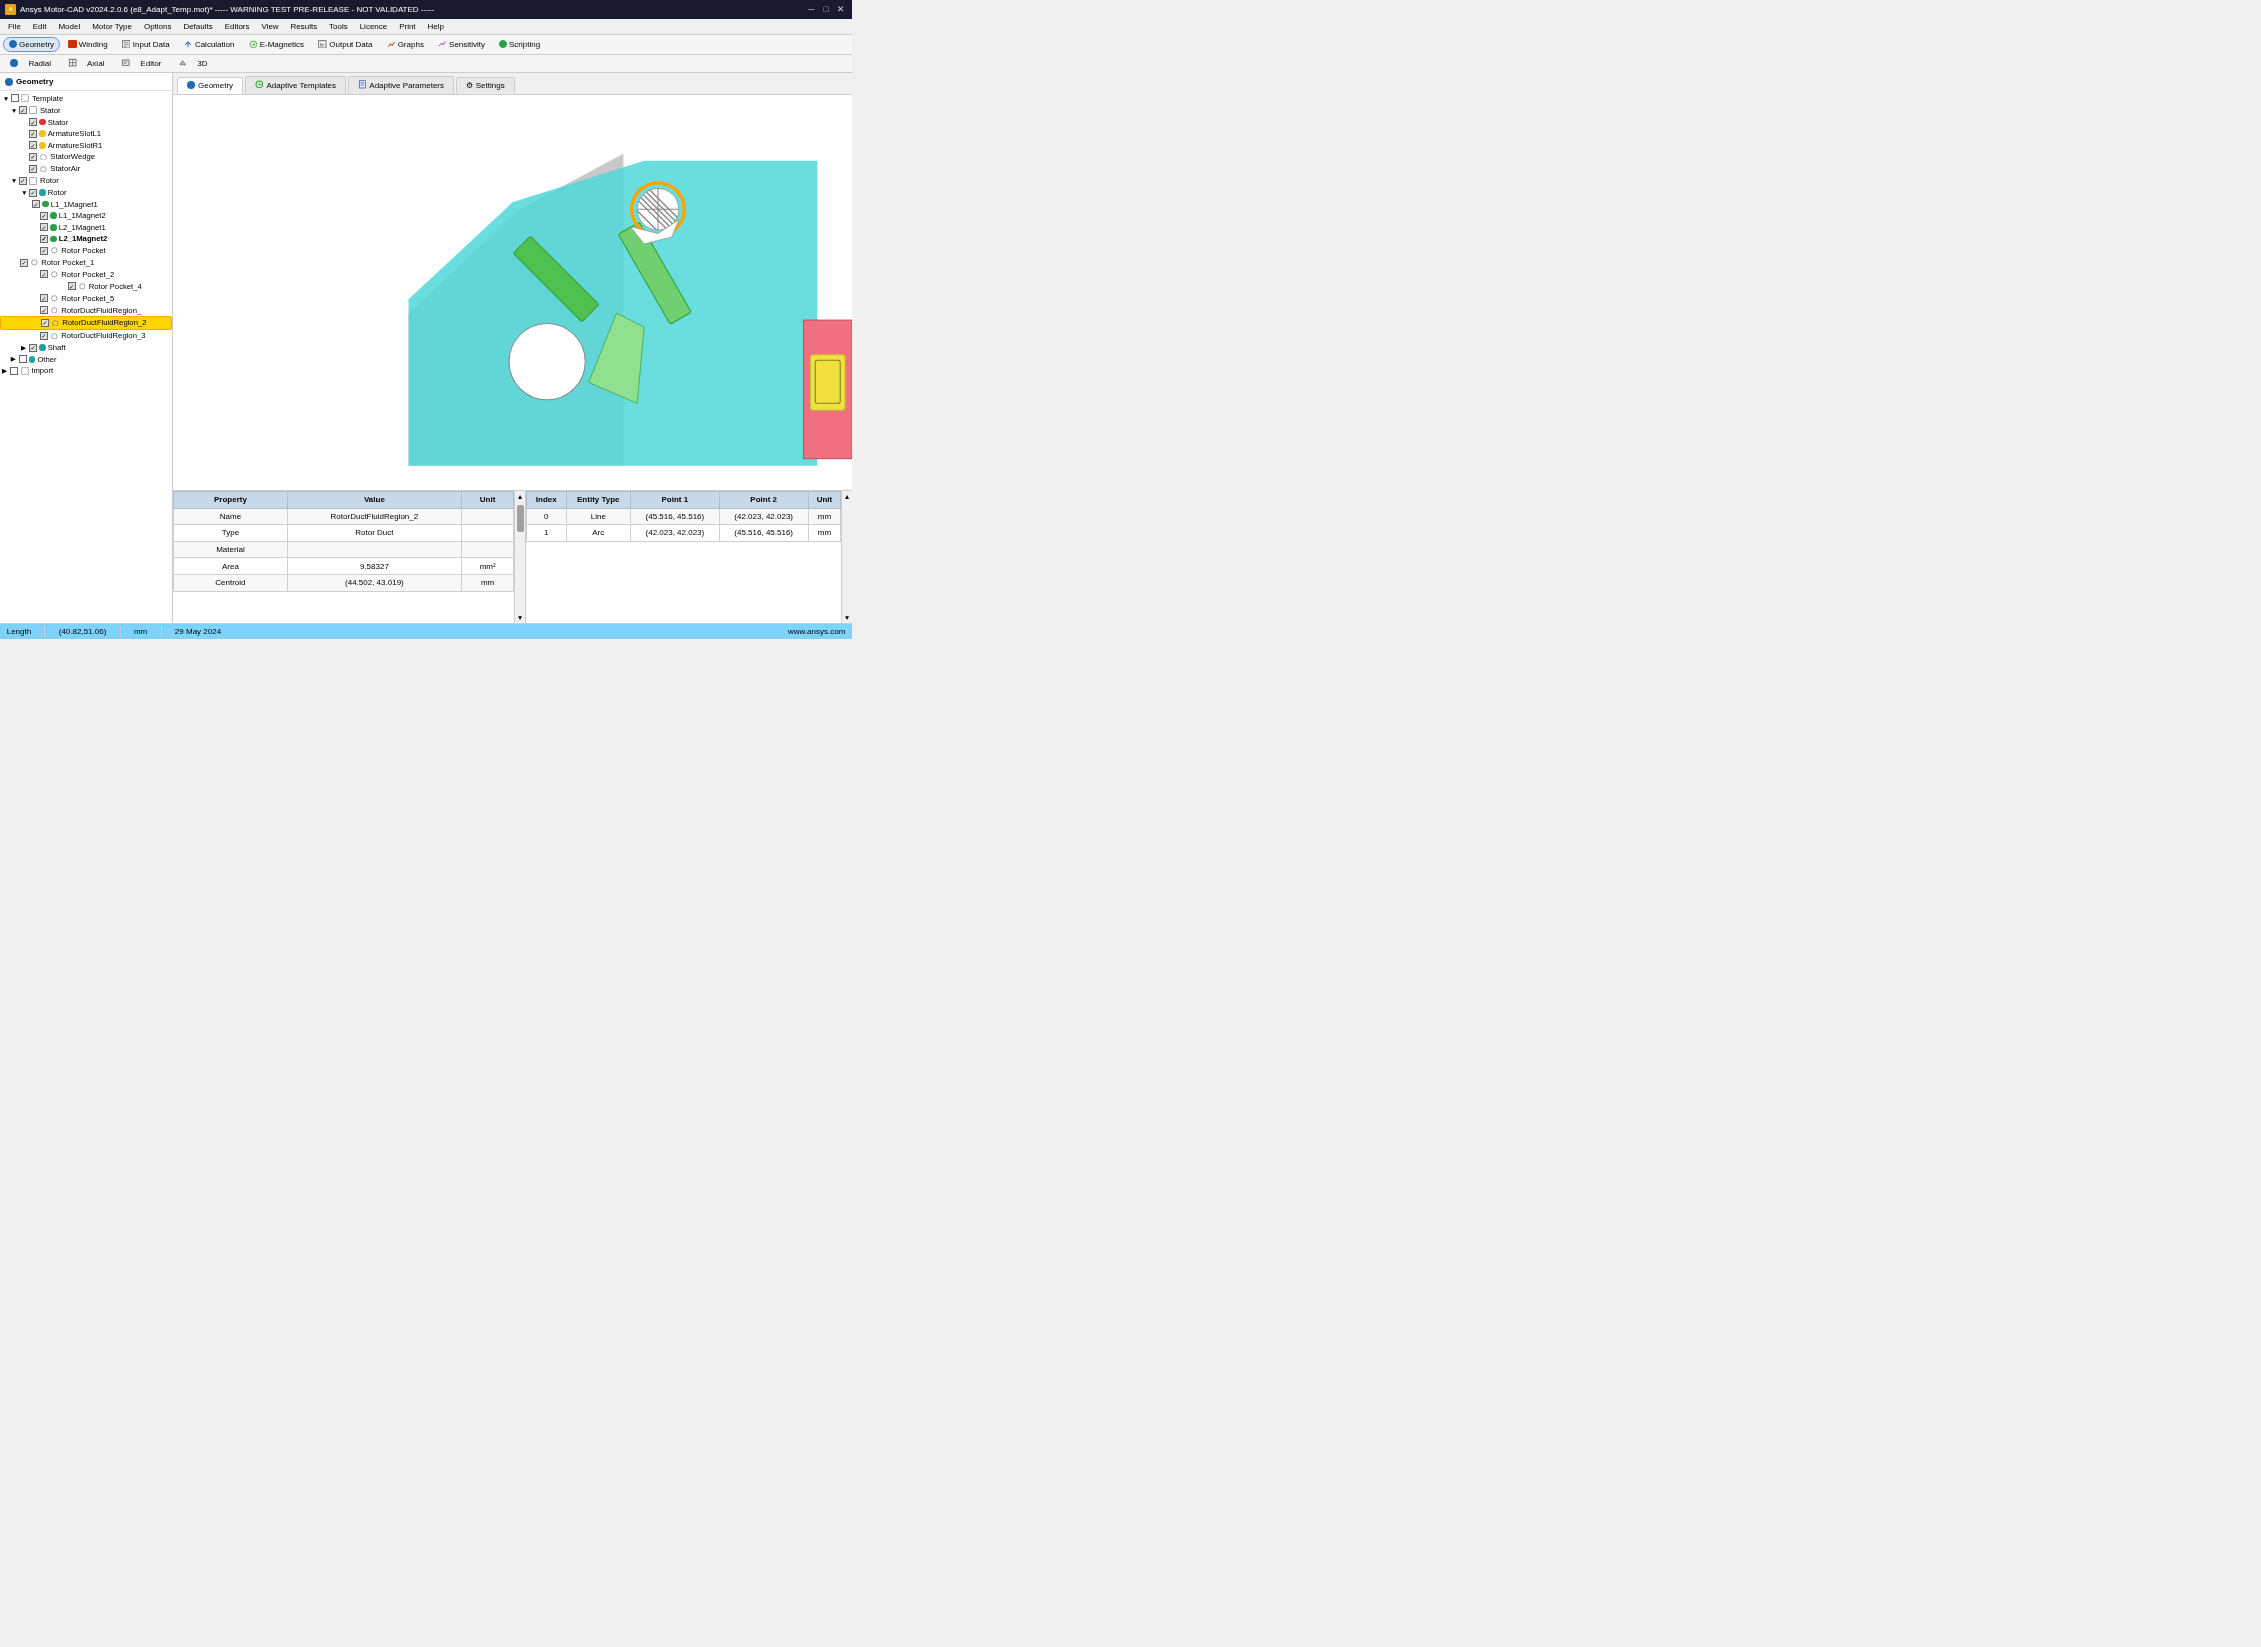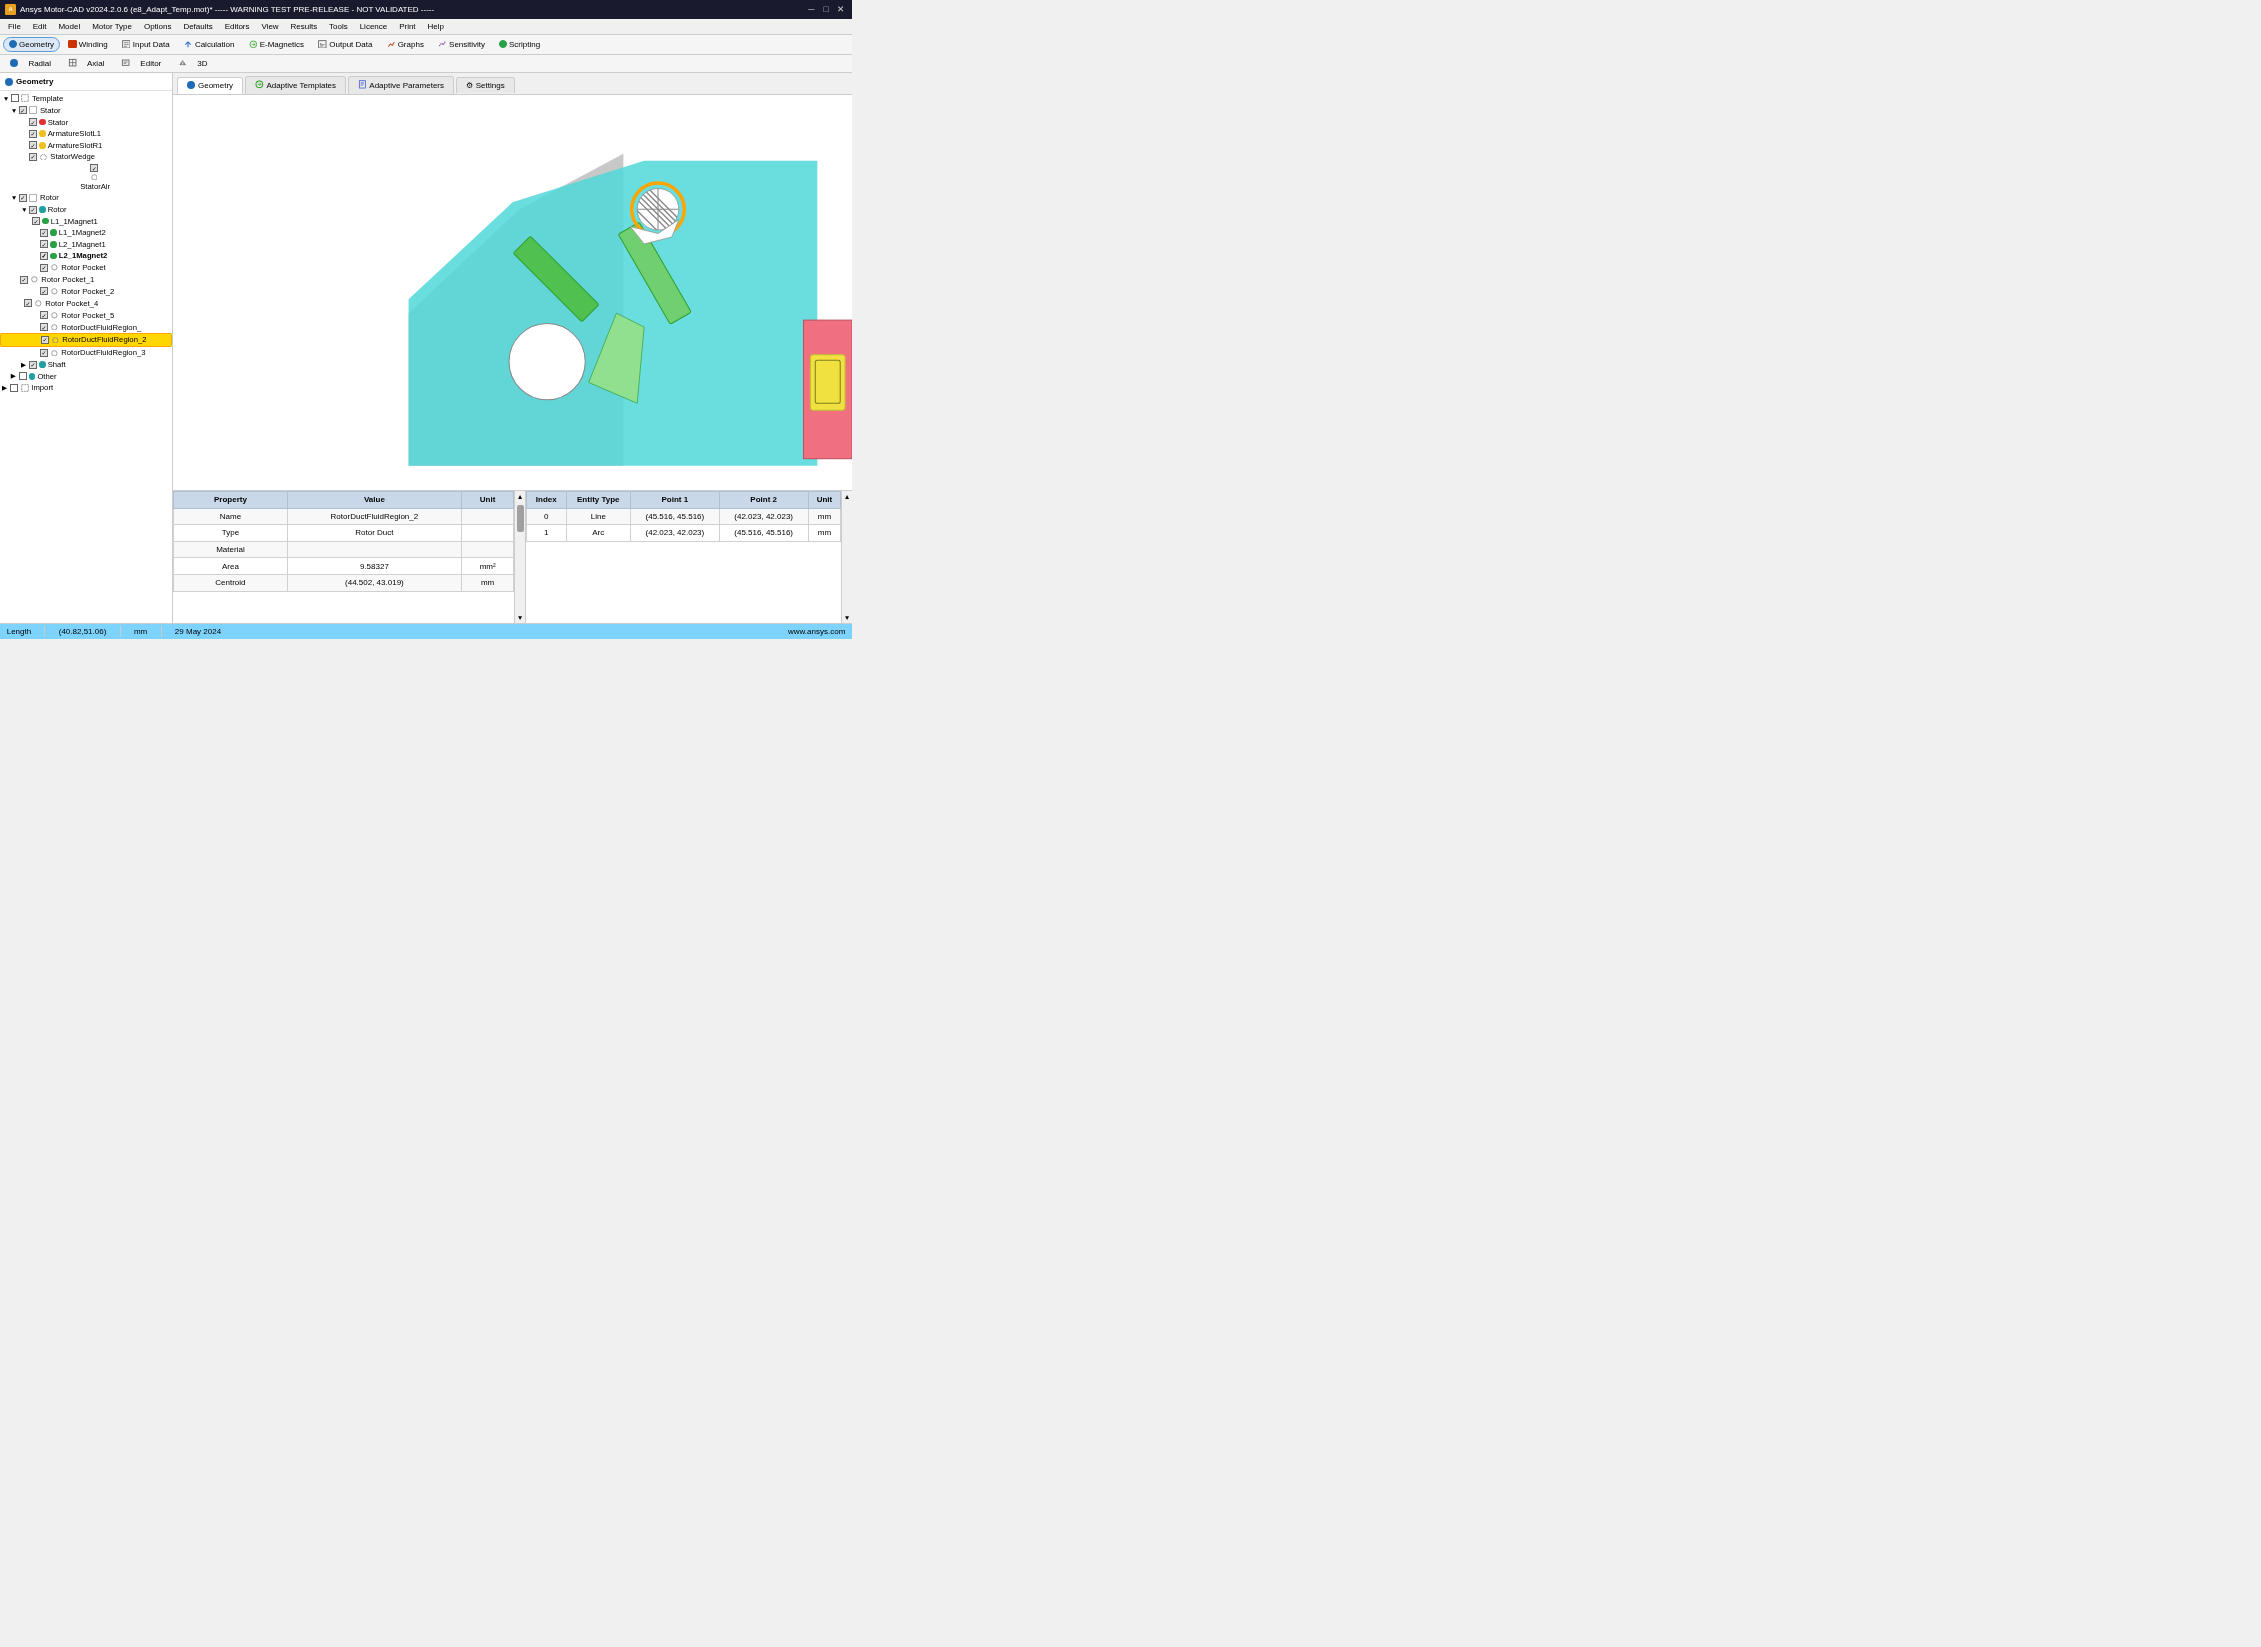--- a/index.html
+++ b/index.html
@@ -244,21 +244,21 @@
       <div class="tree-node" style="padding-left:21px;">
         <span class="tree-arrow" style="width:8px;display:inline-block;"></span>
         <span class="tree-cb" style="background:#e0e0e0;">✓</span>
         <span class="tree-icon">
           <svg width="6.7" height="6.7" viewBox="0 0 10 10">
               <rect x="1" y="1" width="8" height="8" fill="none" stroke="#888" stroke-width="1.2" transform="rotate(45,5,5)"></rect>
             </svg>
         </span>
         <span class="tree-label">StatorWedge</span>
       </div>
-      <div class="tree-node" style="padding-left:21px;flex-direction:column;">
+      <div class="tree-node" style="padding-left:21px;">
         <span class="tree-arrow" style="width:8px;display:inline-block;"></span>
         <span class="tree-cb" style="background:#e0e0e0;">✓</span>
         <span class="tree-icon">
           <svg width="6.7" height="6.7" viewBox="0 0 10 10">
               <circle cx="5" cy="5" r="4" fill="none" stroke="#888" stroke-width="1.2"></circle>
             </svg>
         </span>
         <span class="tree-label">StatorAir</span>
       </div>
 
@@ -327,21 +327,21 @@
       <div class="tree-node" style="padding-left:32px;">
         <span class="tree-arrow" style="width:8px;display:inline-block;"></span>
         <span class="tree-cb" style="background:#e0e0e0;">✓</span>
         <span class="tree-icon">
             <svg width="6.7" height="6.7" viewBox="0 0 10 10">
               <circle cx="5" cy="5" r="4" fill="none" stroke="#888" stroke-width="1.2"></circle>
             </svg>
           </span>
         <span class="tree-label">Rotor Pocket_2</span>
       </div>
-      <div class="tree-node" style="padding-left:16px;">
+      <div class="tree-node" style="padding-left:32px;justify-content:center;">
         <span class="tree-arrow" style="width:8px;display:inline-block;"></span>
         <span class="tree-cb" style="background:#e0e0e0;">✓</span>
         <span class="tree-icon">
             <svg width="6.7" height="6.7" viewBox="0 0 10 10">
               <circle cx="5" cy="5" r="4" fill="none" stroke="#888" stroke-width="1.2"></circle>
             </svg>
           </span>
         <span class="tree-label">Rotor Pocket_4</span>
       </div>
       <div class="tree-node" style="padding-left:32px;">

